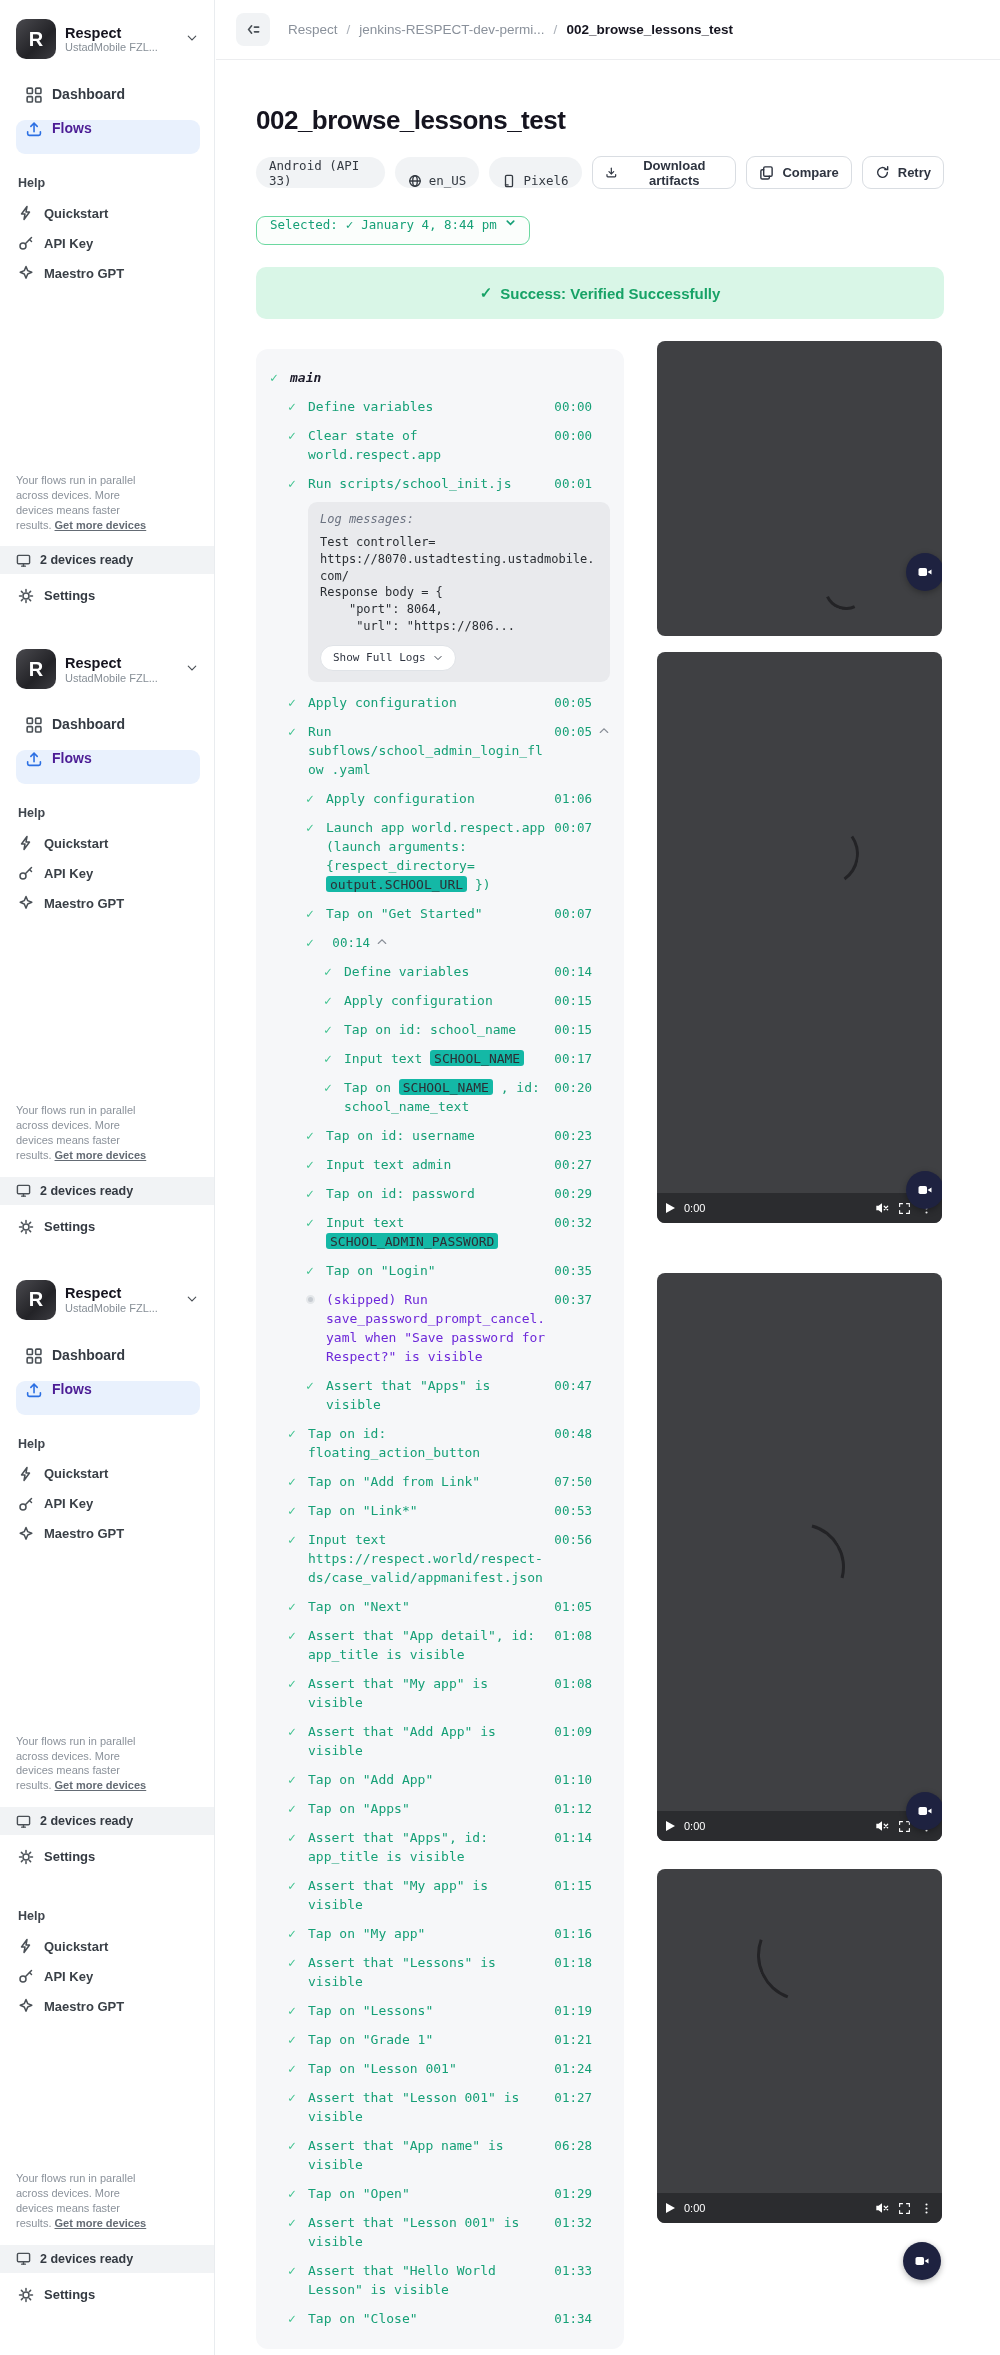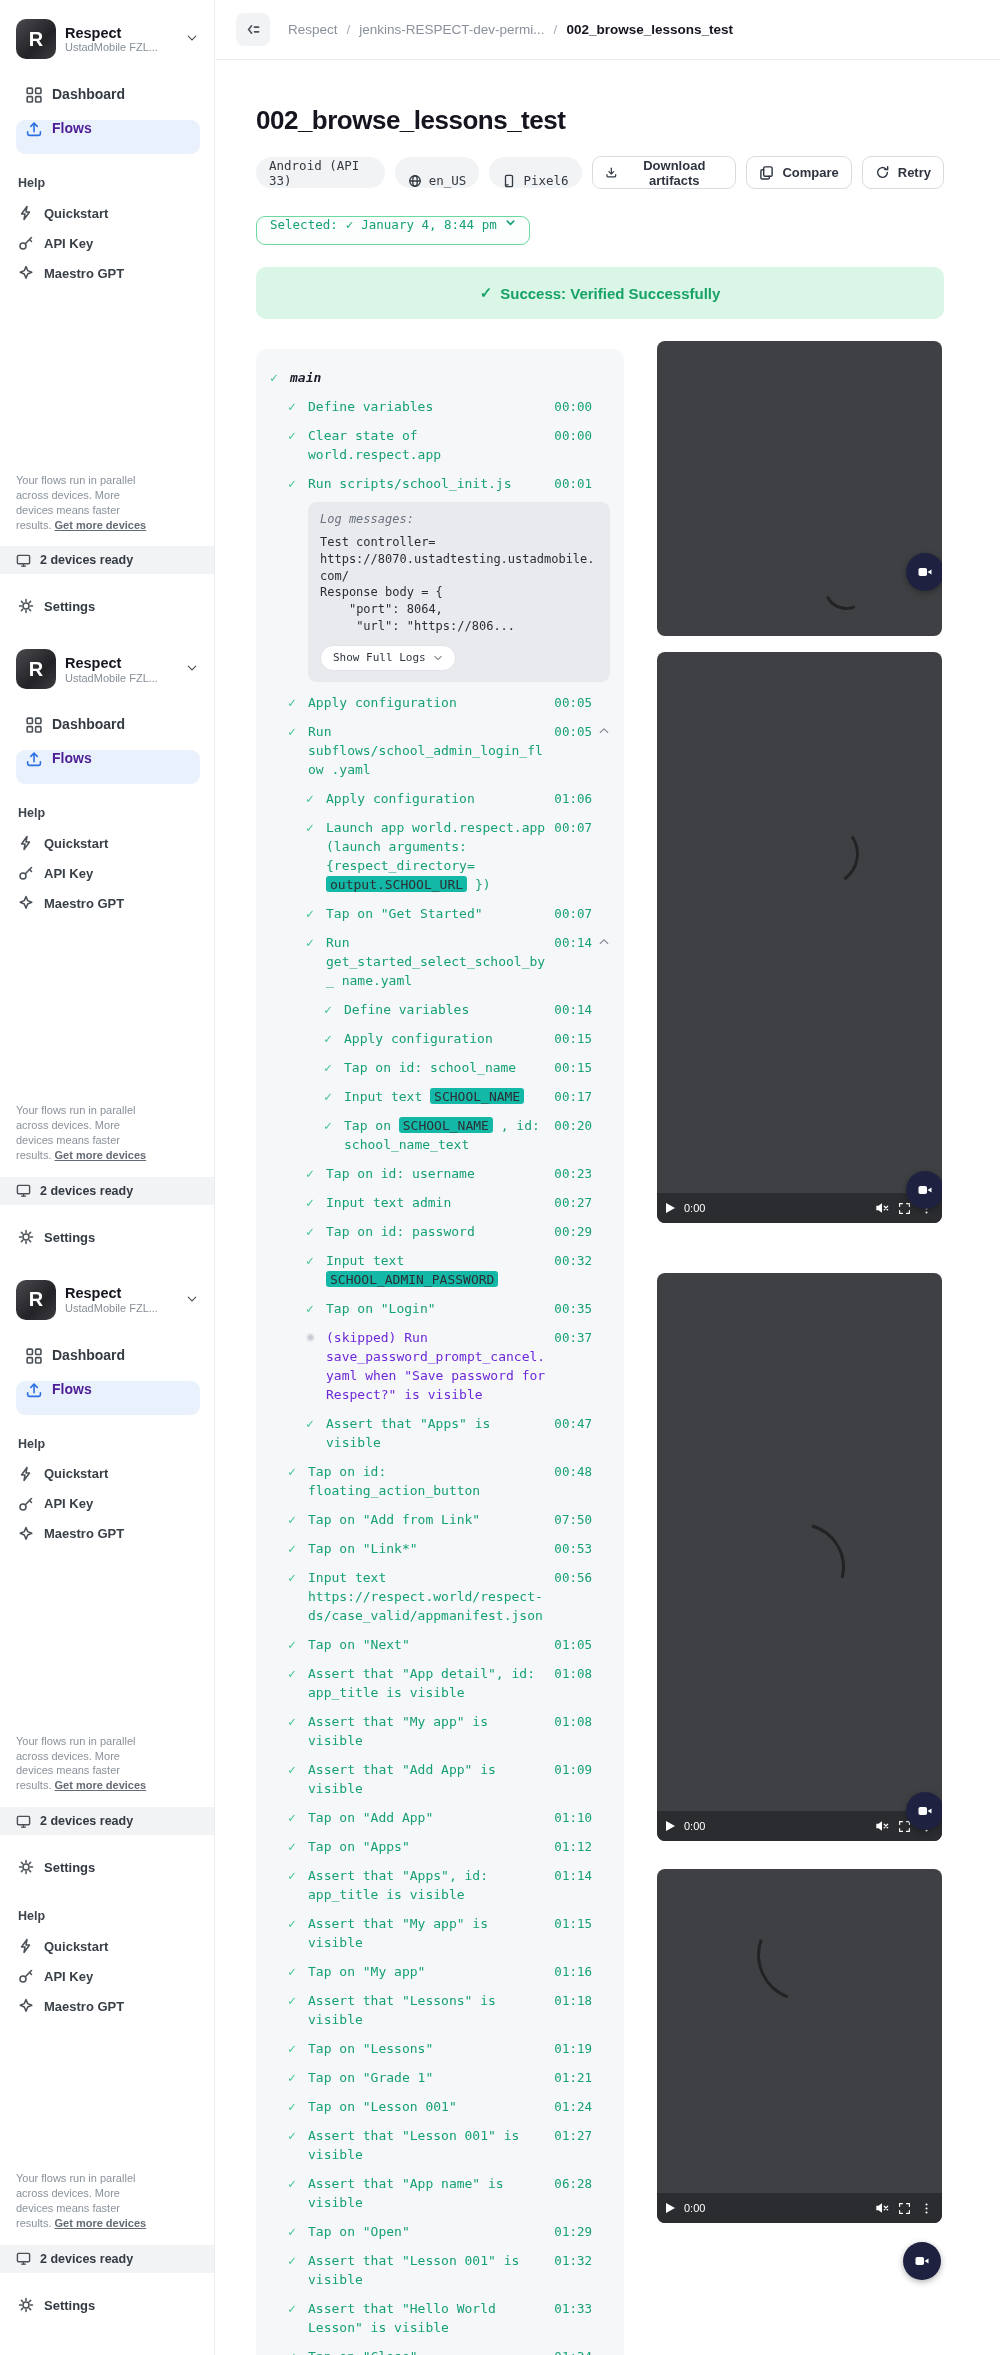--- a/index.html
+++ b/index.html
@@ -15,21 +15,21 @@
   .sb-brand-org { font-size:11px; color:#868e96; }
   .sb-brand-chev { position:absolute; right:2px; top:12px; color:#5f6670; }
   .sb-nav-item { display:flex; align-items:flex-start; gap:10px; height:34px; padding:0 9px; border-radius:9px; font-size:14px; font-weight:bold; color:#343a42; cursor:pointer; }
   .sb-nav-item.active { background:#e9f1fd; color:#4c1d95; }
   .sb-nav-item.active svg { stroke:#2b6fe3; }
   .sb-section-label { margin:22px 0 8px 2px; font-size:12.5px; font-weight:bold; color:#3f454d; }
   .sb-help-item { display:flex; align-items:center; gap:10px; height:30px; padding:0 2px; font-size:13px; font-weight:bold; color:#3a4047; cursor:pointer; }
   .sb-promo { margin-top:185px; font-size:11px; line-height:1.35; color:#8b929b; width:142px; }
   .sb-promo a { color:#646b74; font-weight:bold; text-decoration:underline; cursor:pointer; }
   .sb-devices { margin:14px -14px 0 -16px; height:28px; background:#f1f3f5; display:flex; align-items:center; gap:9px; padding:0 16px; font-size:12.5px; font-weight:bold; color:#343a42; }
-  .sb-settings { margin-top:14px; display:flex; align-items:flex-end; gap:10px; height:26px; padding:0 2px; font-size:13px; font-weight:bold; color:#343a42; cursor:pointer; }
+  .sb-settings { margin-top:14px; display:flex; align-items:flex-start; gap:10px; height:26px; padding:0 2px; font-size:13px; font-weight:bold; color:#343a42; cursor:pointer; }
   .sb-block { margin-bottom:34px; }
   .sb-block.partial .sb-promo { margin-top:150px; }
   .sb-block.partial .sb-section-label { margin-top:0; }
   .sidebar svg { stroke:#4a5056; }
 
   
   .main { position:absolute; left:216px; top:0; width:784px; height:2355px; background:#fff; }
   .topbar { height:60px; border-bottom:1px solid #ecedef; display:flex; align-items:center; padding:0 20px; gap:18px; }
   .collapse-btn { width:34px; height:33px; border-radius:8px; background:#f1f3f5; border:none; display:flex; align-items:center; justify-content:center; cursor:pointer; }
   .breadcrumb { display:flex; align-items:center; gap:9px; font-size:13.5px; color:#8a919b; }
@@ -462,21 +462,20 @@
             <span class="schev"></span>
           </div>
           <div class="srow" style="padding-left: 36px;">
             <span class="check mono">✓</span>
             <span class="stext mono">Tap on "Get Started"</span>
             <span class="stime mono">00:07</span>
             <span class="schev"></span>
           </div>
           <div class="srow" style="padding-left: 36px;">
             <span class="check mono">✓</span>
-            <span class="stext mono">Run get_started_select_school_by_ name.yaml</span>
             <span class="stime mono">00:14</span>
             <span class="schev">
               <svg width="12" height="12" viewBox="0 0 16 16" fill="none" stroke="#8a9099" stroke-width="1.5" stroke-linecap="round">
                 <path d="M3 10L8 5l5 5"></path>
               </svg>
             </span>
           </div>
           <div class="srow" style="padding-left: 54px;">
             <span class="check mono">✓</span>
             <span class="stext mono">Define variables</span>

